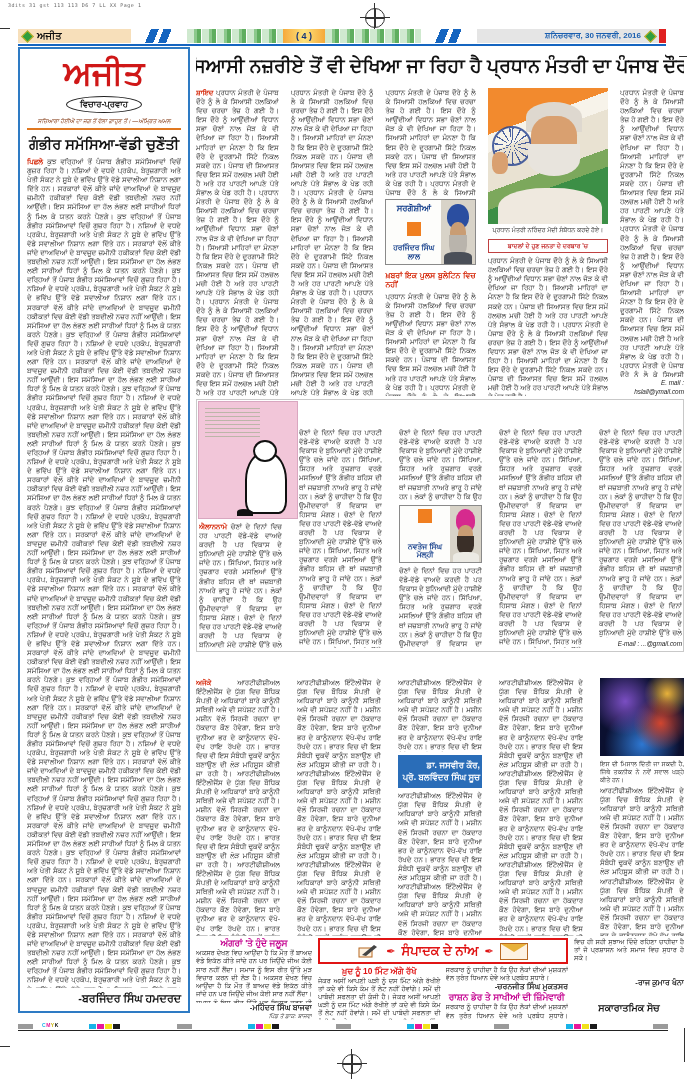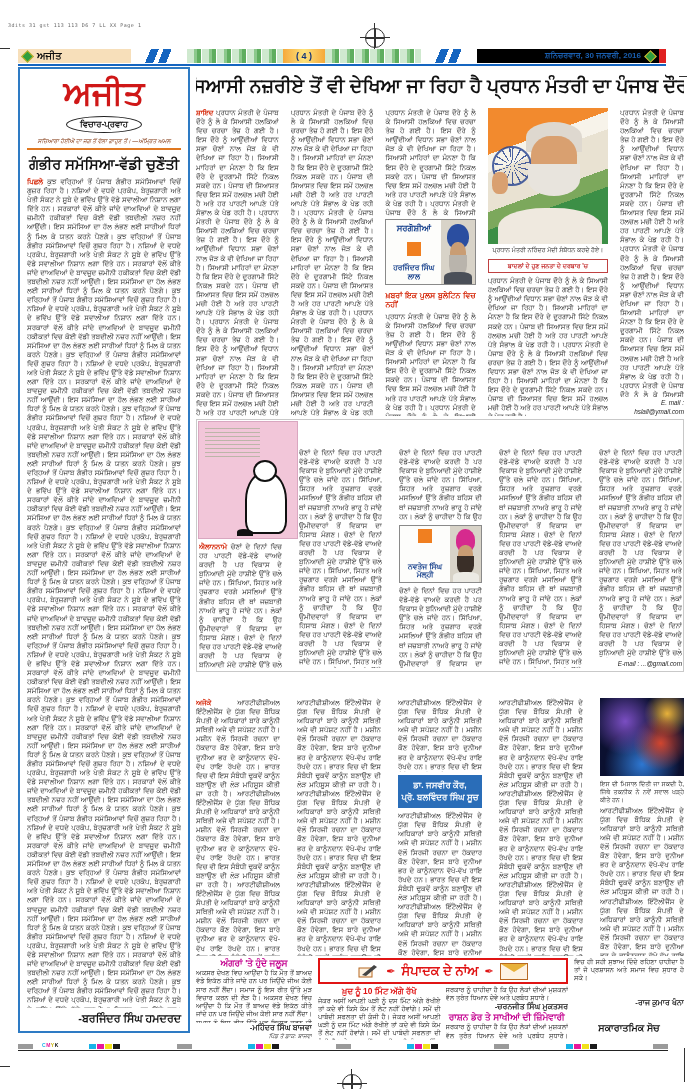--- a/index.html
+++ b/index.html
@@ -1,36 +1,36 @@
 <!DOCTYPE html>
 <html><head>
 <meta charset="utf-8">
 <style>
   html,body{margin:0;padding:0;background:#e8e8e8;}
   #page{position:relative;width:687px;height:1089px;background:#ffffff;overflow:hidden;
         font-family:"Liberation Sans","DejaVu Sans",sans-serif;color:#111;}
-  .abs{position:absolute;margin-top:20px;}
+  .abs{position:absolute;}
   
   .prepress{left:8px;top:2px;font-size:5px;color:#666;font-family:"DejaVu Sans Mono",monospace;letter-spacing:.5px;}
   .reg{width:18px;height:18px;border:1px solid #333;border-radius:50%;
        background:linear-gradient(#333,#333) center/100% 1px no-repeat,
                   linear-gradient(#333,#333) center/1px 100% no-repeat;}
   .reg:before{content:"";position:absolute;left:-6px;top:8px;width:30px;height:1px;background:#333;}
   .reg:after{content:"";position:absolute;left:8px;top:-6px;width:1px;height:30px;background:#333;}
   .cropmark{background:#333;}
   
   .hdr{left:18px;top:29px;width:648px;height:14px;display:flex;align-items:stretch;}
   .hdr-left{width:108px;background:#f7dfba;display:flex;align-items:center;gap:5px;padding-left:5px;}
   .diamond{width:7px;height:7px;transform:rotate(45deg);background:#2f9e3f;border:1px solid #d8b32a;}
   .hdr-mast{font-weight:bold;font-size:10px;color:#111;}
   .stripe{width:56px;background:linear-gradient(112deg,#fff 32%,#1565c0 32% 45%,#fff 45% 53%,#1565c0 53% 66%,#fff 66%);}
   .squares{flex:1;background:repeating-linear-gradient(90deg,#cfe9cf 0 7px,#8cc98c 7px 10px,#5fae5f 10px 14px,#ffffff 14px 15px);}
   .hdr-page{width:42px;background:linear-gradient(90deg,#f6a93b,#fde27a 50%,#f6a93b);
             display:flex;align-items:center;justify-content:center;font-weight:bold;font-size:9px;color:#13337a;}
-  .hdr-right{width:178px;background:#000000;display:flex;align-items:center;justify-content:flex-end;gap:5px;padding-right:4px;}
+  .hdr-right{width:178px;background:#e5e5e5;display:flex;align-items:center;justify-content:flex-end;gap:5px;padding-right:4px;}
   .hdr-date{font-size:8px;font-weight:bold;color:#1a5fb0;white-space:nowrap;}
   .hdr-redbar{width:7px;background:#e02020;}
   .hdr-line{left:18px;top:44px;width:648px;height:2px;background:#1565c0;}
   
   .edi{left:18px;top:47px;width:172px;height:966px;border:2px solid #2e7bc4;box-sizing:border-box;
        padding:5px 7px 6px;display:flex;flex-direction:column;background:#fff;}
   .edi-mast{color:#cf1717;font-size:33px;font-weight:bold;text-align:center;line-height:1;margin-top:2px;}
   .edi-oval{align-self:center;border:1.5px solid #222;border-radius:50%;padding:2px 13px;font-size:8.5px;font-weight:bold;margin-top:7px;}
   .edi-tag{font-size:5.8px;color:#7a2a00;font-style:italic;text-align:center;margin-top:5px;
            border-bottom:2.5px solid #e07820;padding-bottom:3px;}
@@ -88,21 +88,21 @@
   .c-fig{position:absolute;right:10px;bottom:4px;width:38px;height:58px;background:#fff;border:2px solid #111;border-radius:45% 45% 20% 20%;}
   .c-head{position:absolute;right:20px;bottom:56px;width:20px;height:18px;background:#fff;border:2px solid #111;border-radius:50%;}
   .c-shoe{position:absolute;right:44px;bottom:2px;width:16px;height:7px;background:#111;border-radius:40% 60% 0 0;}
   .sec-cols{display:flex;gap:17px;}
   .sec2-cols{left:199px;top:428px;width:483px;height:220px;}
   .scol{width:92px;overflow:hidden;display:flex;flex-direction:column;}
   .pad-cartoon{padding-top:94px;box-sizing:border-box;}
   
   .sec3-head{left:196px;top:653px;width:440px;height:22px;font-size:14.5px;}
   .sec3-cols{left:196px;top:678px;width:488px;height:258px;}
-  .bluebox{background:#2a6db8;color:#fff;font-weight:bold;text-align:center;font-size:8.6px;
+  .bluebox{background:#2a6db8;color:#fff;font-weight:bold;text-align:right;font-size:8.6px;
            line-height:1.35;padding:5px 2px;margin:3px 0;flex:none;}
   .nebula{height:78px;flex:none;margin-bottom:2px;background:
       radial-gradient(circle at 30% 30%,#7a4ec2,transparent 42%),
       radial-gradient(circle at 72% 58%,#d1452e,transparent 36%),
       radial-gradient(circle at 50% 85%,#2e77d1,transparent 48%),
       radial-gradient(circle at 80% 20%,#e8b13a,transparent 25%),#0b1030;}
   
   .bot{left:196px;top:938px;width:488px;height:82px;display:flex;gap:6px;}
   .bot-left{width:116px;}
   .bot-mid{width:250px;display:flex;flex-direction:column;}

